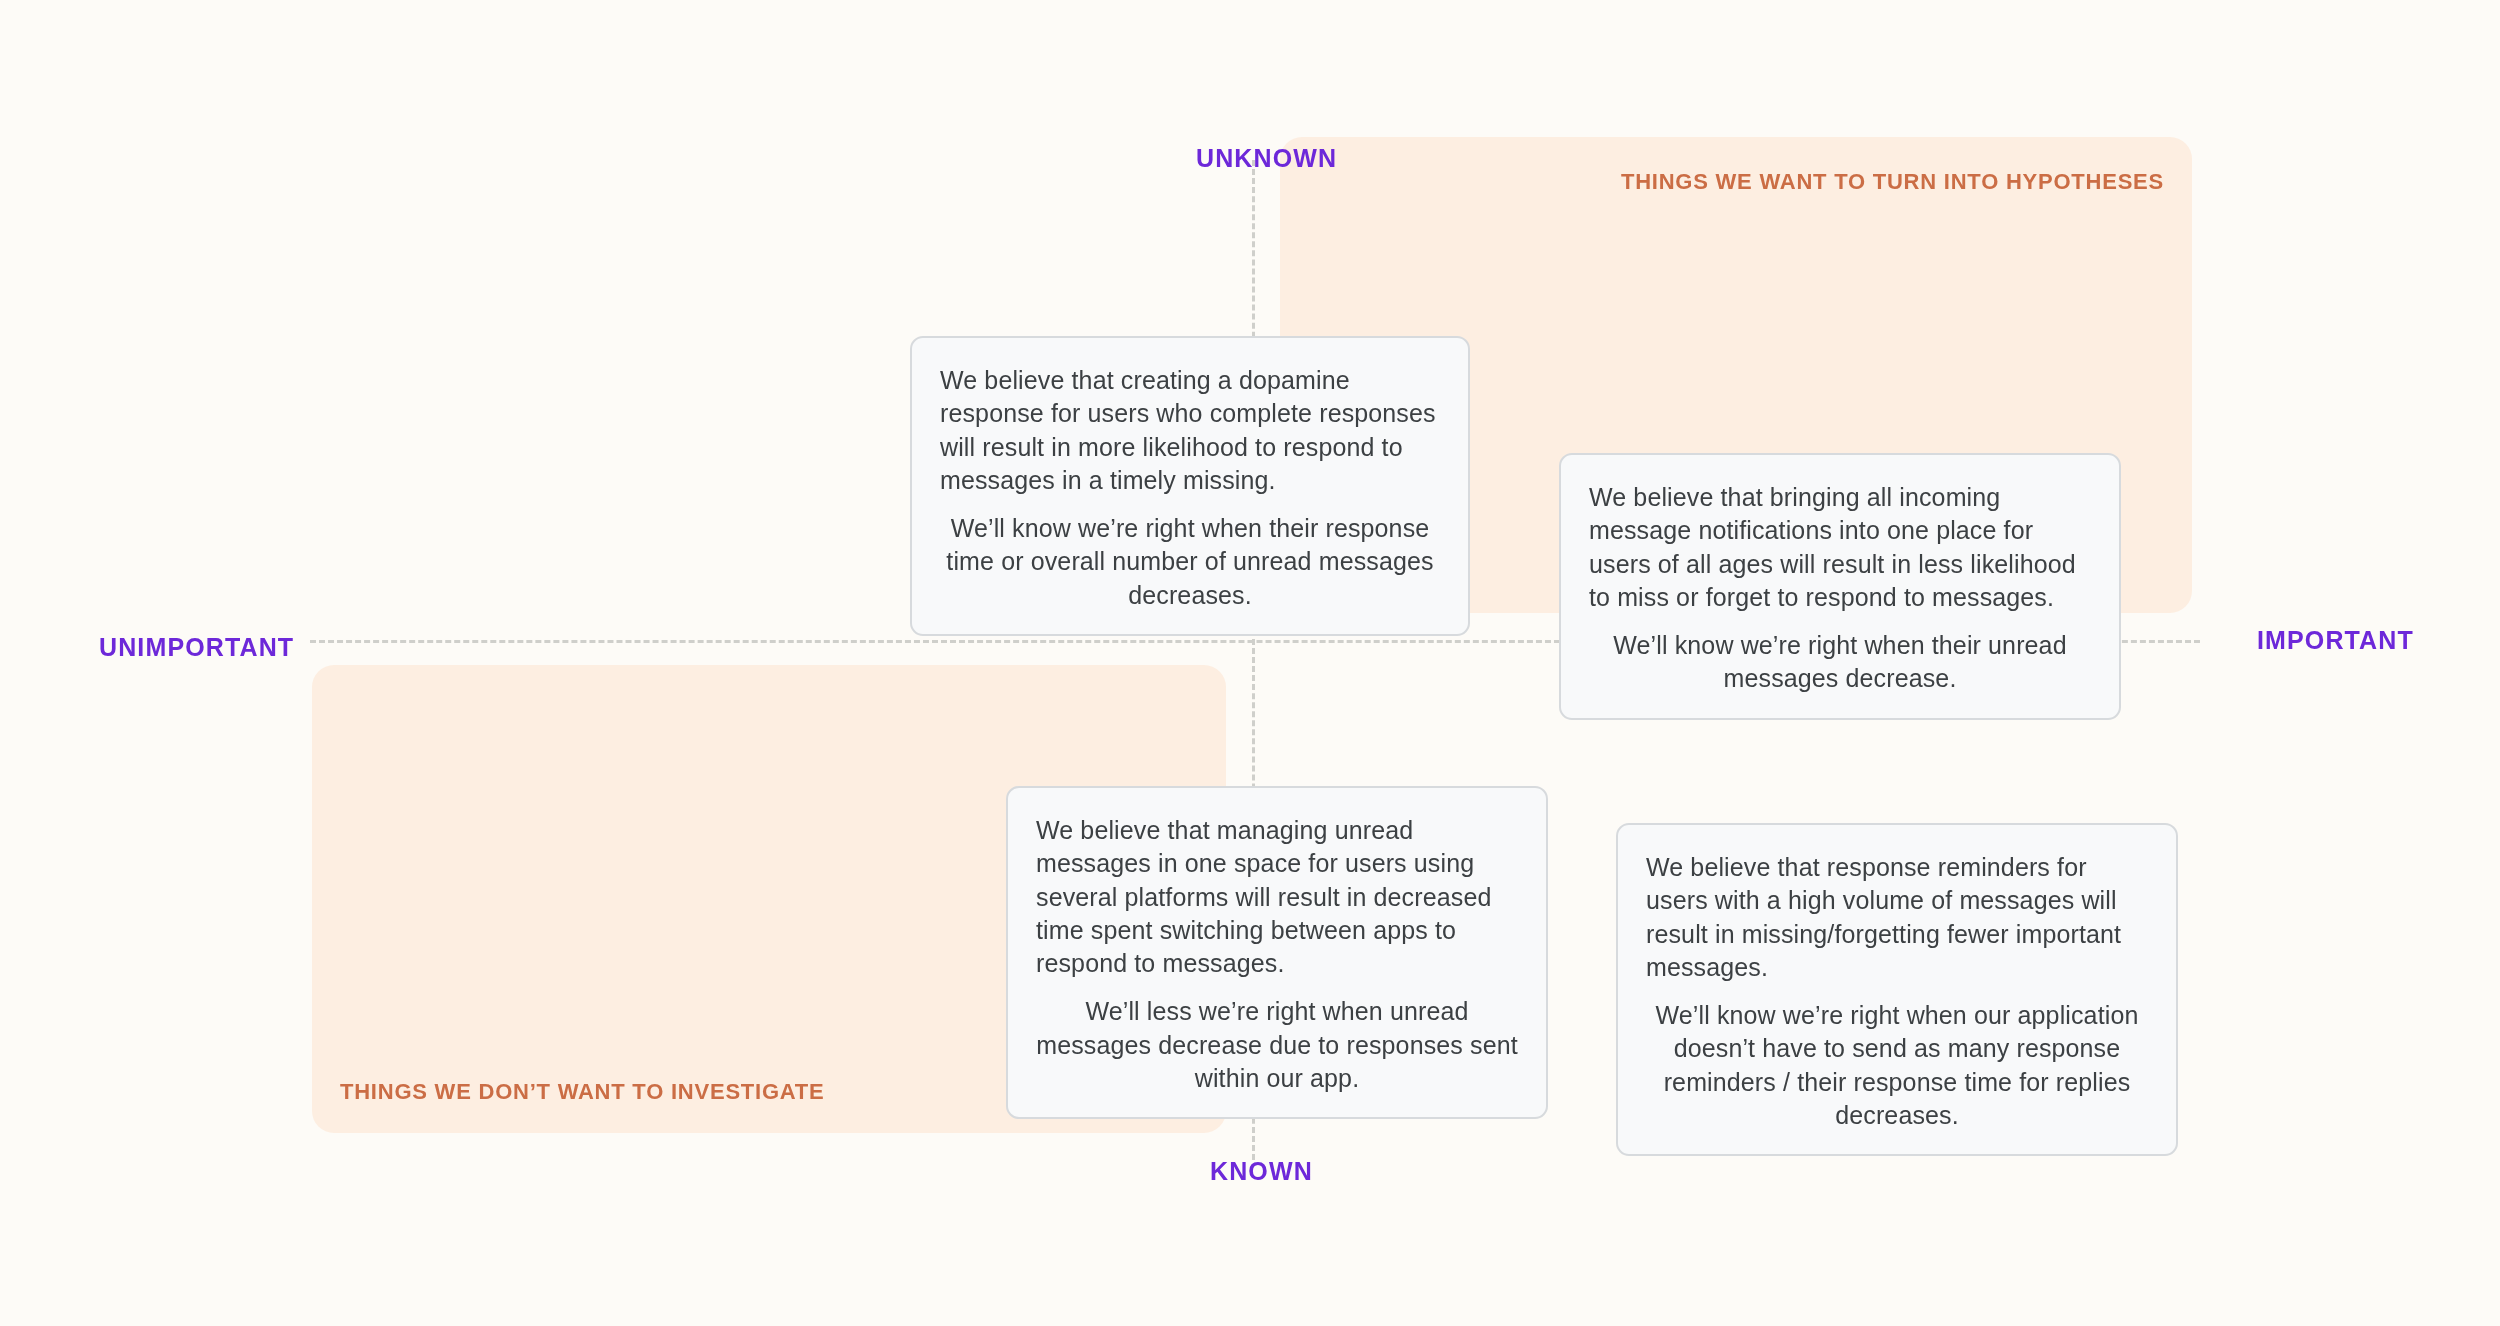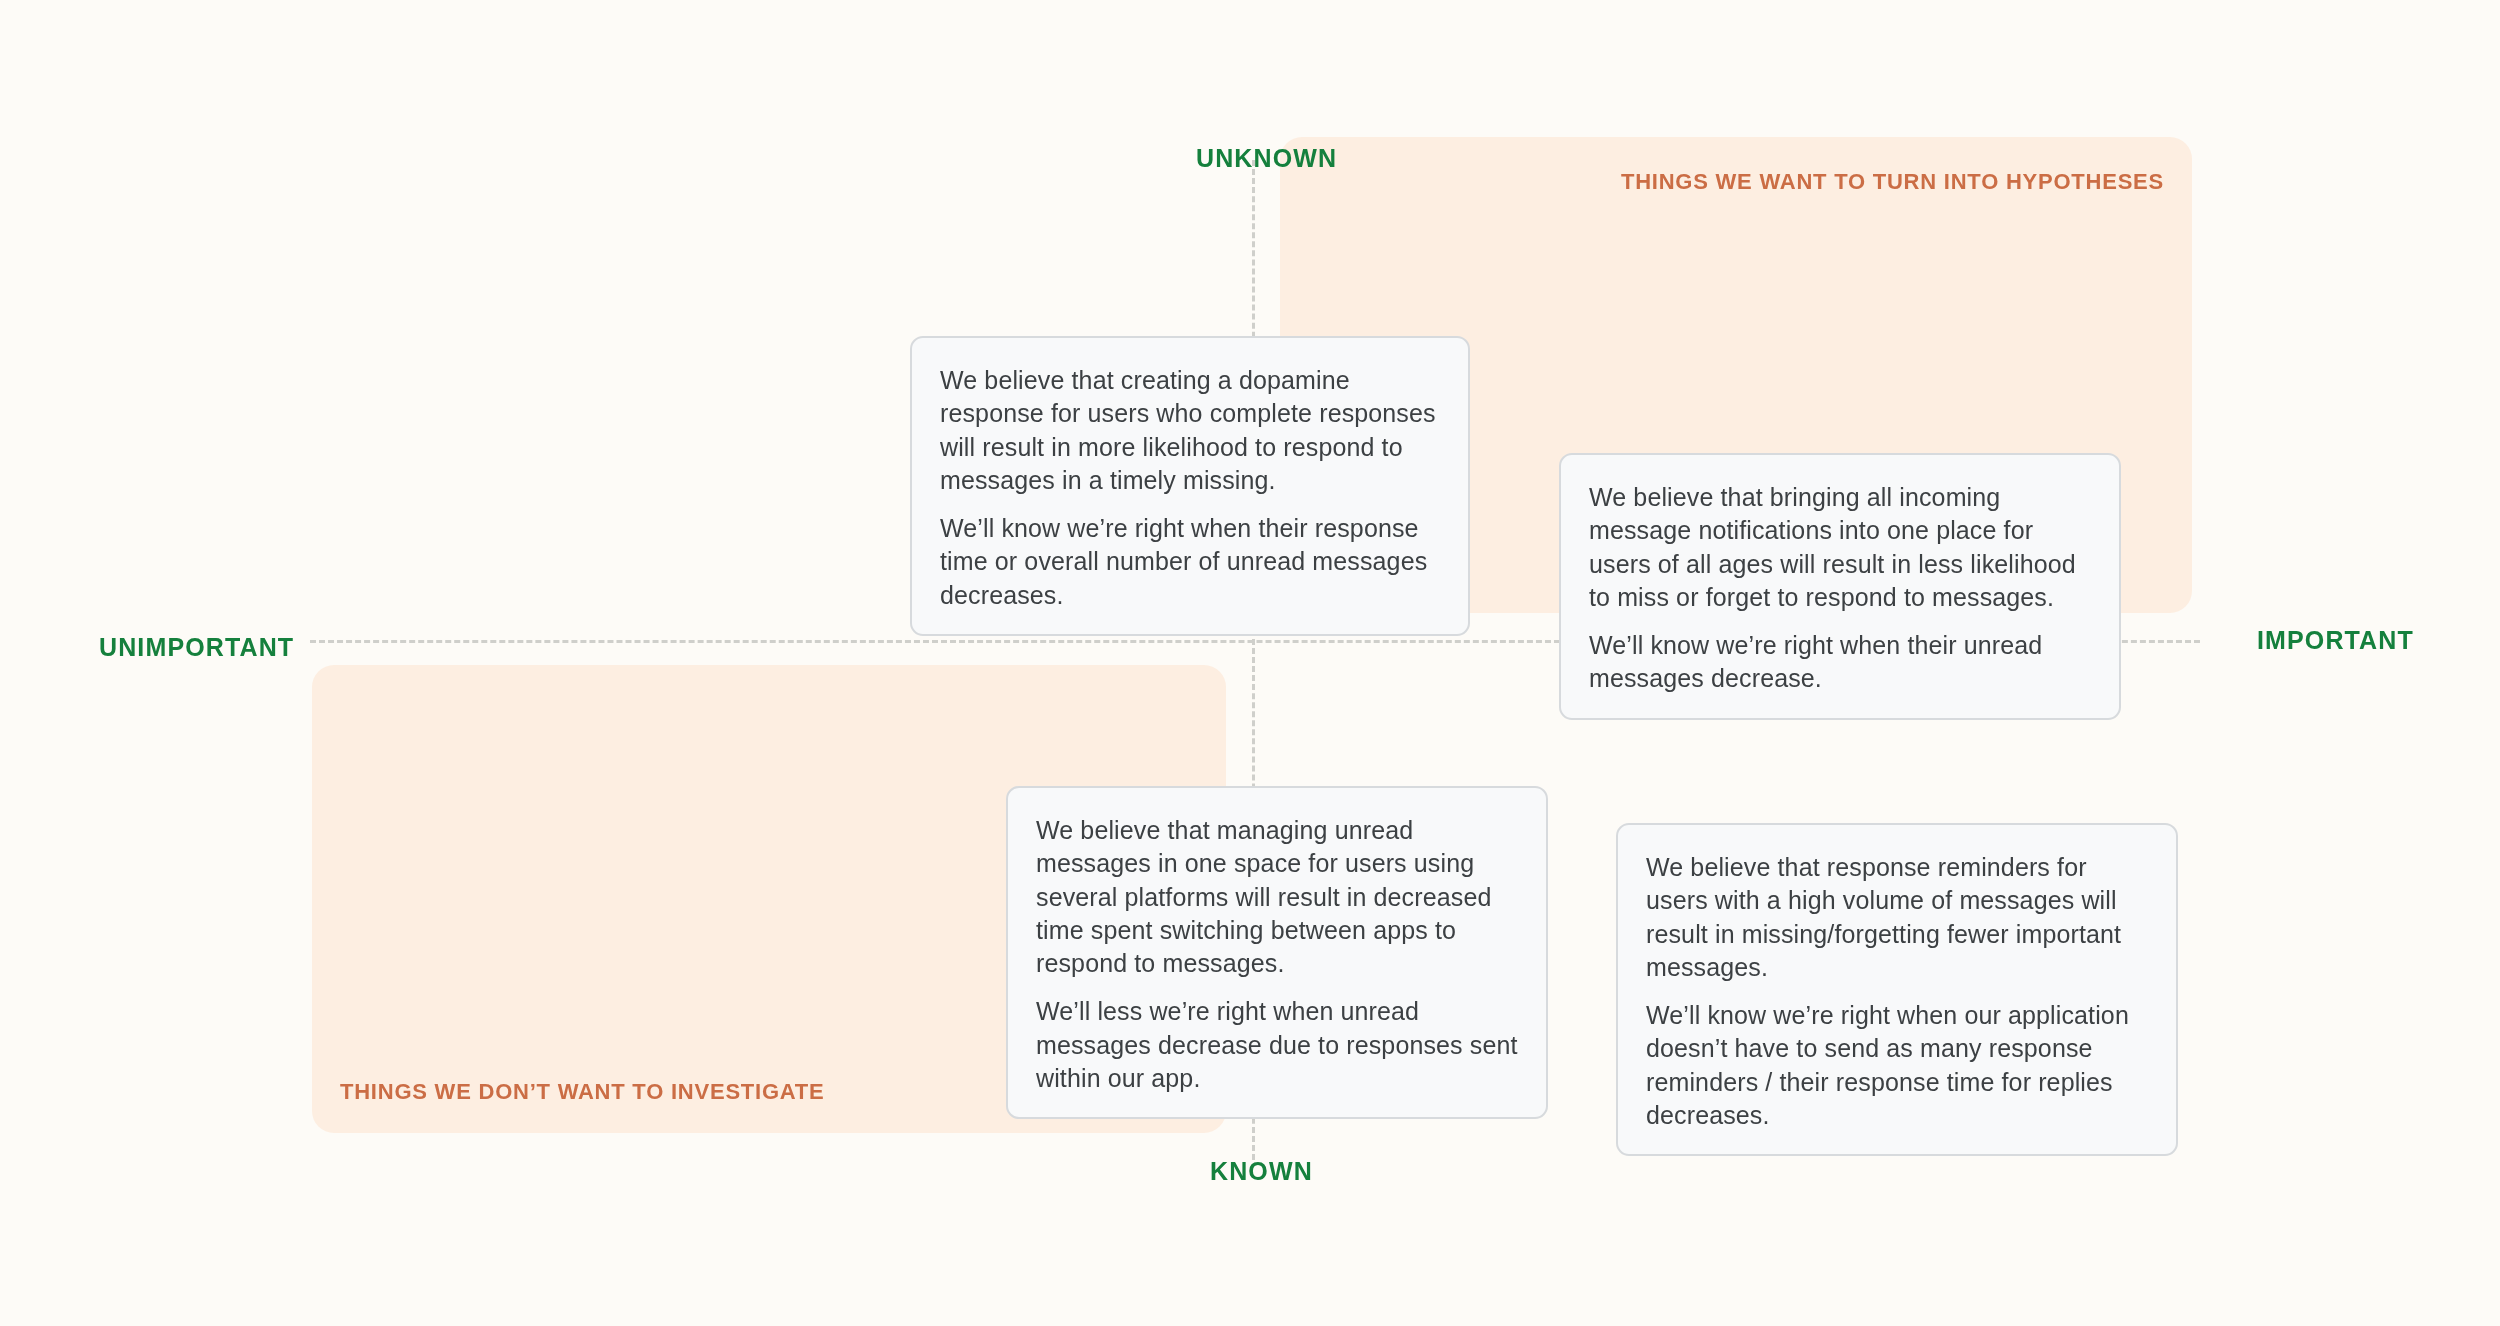--- a/index.html
+++ b/index.html
@@ -69,21 +69,21 @@
     width: 0;
     border-left: 3px dashed #CFCFCB;
   }
 
   
   .axis-label {
     position: absolute;
     font-size: 25px;
     font-weight: 700;
     letter-spacing: 0.045em;
-    color: #15803d;
+    color: #6d28d9;
     white-space: nowrap;
   }
   #label-unknown     { left: 1196px; top: 144px; }
   #label-known       { left: 1210px; top: 1157px; }
   #label-unimportant { left: 99px;   top: 627px; margin-top: 6px; }
   #label-important   { left: 2224px; top: 626px; margin-left: 33px; }
 
   
   .card {
     position: absolute;
@@ -93,21 +93,21 @@
     border-radius: 13px;
     padding: 26px 28px 22px 28px;
   }
   .card p {
     margin: 0 0 15px 0;
     font-size: 25px;
     line-height: 1.33;
     color: #3C4043;
     letter-spacing: 0.005em;
   }
-  .card p:last-child { margin-bottom: 0; }
+  .card p:last-child { margin-bottom: 0; text-align: center; }
 
   #card-dopamine         { left: 910px;  top: 336px;  width: 560px; }
   #card-one-place        { left: 1559px; top: 453px;  width: 562px; }
   #card-manage-unread    { left: 1006px; top: 786px;  width: 542px; }
   #card-response-reminder{ left: 1616px; top: 823px;  width: 562px; }
 </style>
 </head>
 <body>
 
 <div id="canvas">

